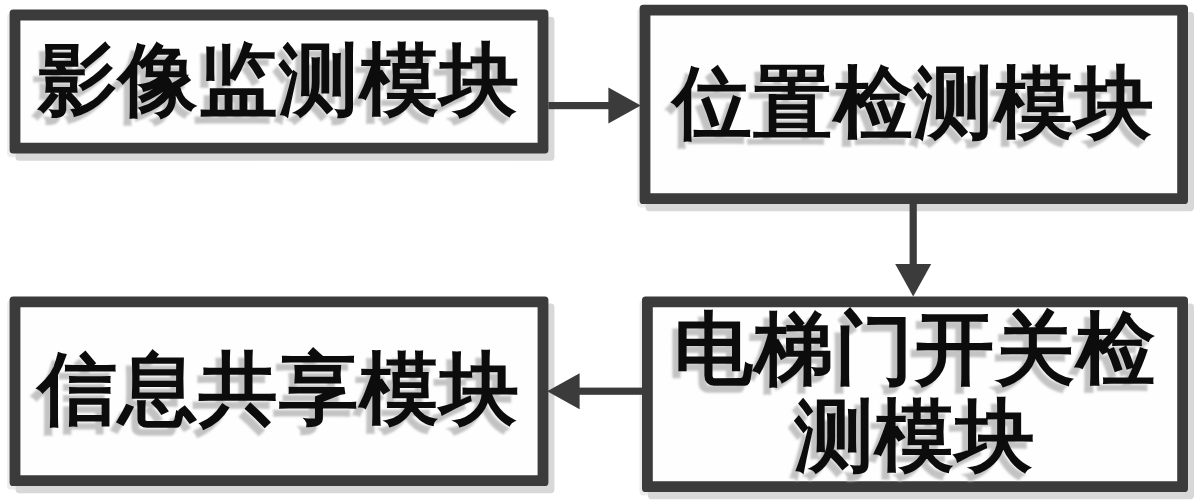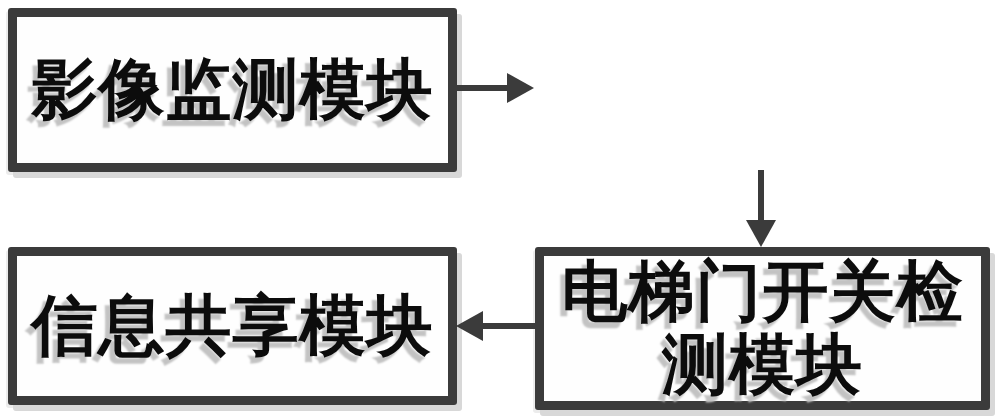--- a/index.html
+++ b/index.html
@@ -34,21 +34,21 @@
   }
   .node-label {
     font-size: 66px;
     font-weight: bold;
     color: var(--text, #0c0c0c);
     line-height: 1.1;
     white-space: pre-line;
     letter-spacing: 1px;
     text-shadow: -5px 6px 2px var(--text-shadow, #c3c3c3);
   }
-  #node-image-monitoring   { left: 8px;   top: 8px;   width: 449px; height: 164px; }
+  #node-image-monitoring   { left: 8px;   top: 8px;   width: 449px; height: 120px; }
   #node-position-detection { left: 533px; top: 4px;   width: 457px; height: 166px; }
   #node-door-switch        { left: 535px; top: 247px; width: 455px; height: 163px; justify-content: center; }
   #node-info-sharing       { left: 8px;   top: 247px; width: 449px; height: 158px; text-align: center; }
 
   .arrow-shaft {
     position: absolute;
     background: var(--arrow, #3b3b3b);
   }
   .arrow-head {
     position: absolute;
@@ -82,20 +82,23 @@
 </style>
 </head>
 <body style="--background: #ffffff; --box-fill: #fefefe; --border: #3b3b3b; --arrow: #3b3b3b; --text: #0c0c0c; --text-shadow: #c3c3c3; --box-shadow: #d8d8d8;">
 
 <div class="diagram-canvas">
 
   <div class="node" id="node-image-monitoring">
     <span class="node-label">影像监测模块</span>
   </div>
 
+  <div class="node" id="node-position-detection">
+    <span class="node-label">位置检测模块</span>
+  </div>
 
   <div class="node" id="node-door-switch">
     <span class="node-label">电梯门开关检
 测模块</span>
   </div>
 
   <div class="node" id="node-info-sharing">
     <span class="node-label">信息共享模块</span>
   </div>
 

